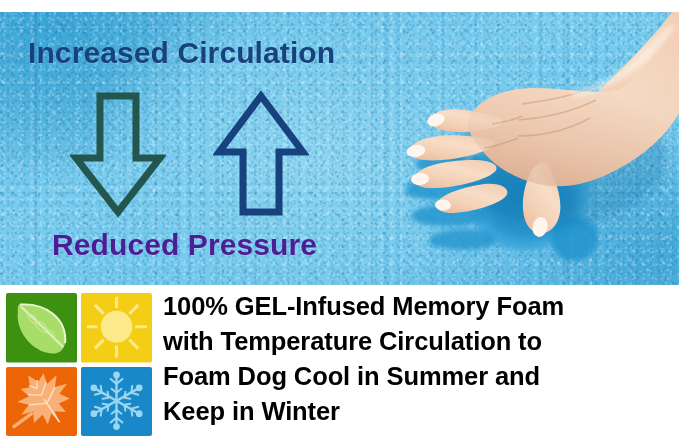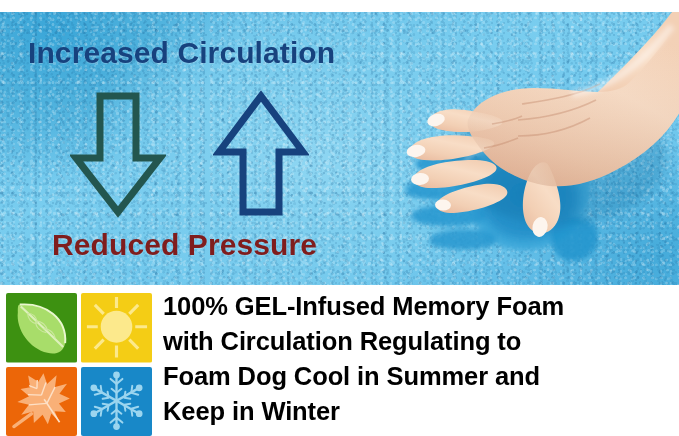--- a/index.html
+++ b/index.html
@@ -78,21 +78,21 @@
   }
   .cap-circulation {
     left: 28px;  top: 24px;
     font-size: 30px;
     color: #17427e;
     text-shadow: 0 1px 1px rgba(255,255,255,.22);
   }
   .cap-pressure {
     left: 52px; top: 216px;
     font-size: 30px;
-    color: #7f1d1d;
+    color: #4c1d95;
     text-shadow: 0 1px 1px rgba(255,255,255,.22);
   }
 
   
   .arrow { position: absolute; }
   .arrow-down { left: 70px; top: 78px;  width: 96px; height: 130px; }
   .arrow-up   { left: 213px; top: 76px; width: 96px; height: 132px; }
 
   
   .hand-layer {
@@ -355,18 +355,18 @@
             <circle cx="59" cy="47" r="3.4"></circle>
             <circle cx="13" cy="47" r="3.4"></circle>
             <circle cx="59" cy="21" r="3.4"></circle>
           </g>
         </svg>
       </div>
     </div>
 
     <div class="info-text">
       <span class="ln">100% GEL-Infused Memory Foam</span>
-      <span class="ln">with Circulation Regulating to</span>
+      <span class="ln">with Temperature Circulation to</span>
       <span class="ln">Foam Dog Cool in Summer and</span>
       <span class="ln">Keep in Winter</span>
     </div>
   </div>
 </div>
 
 </body></html>

